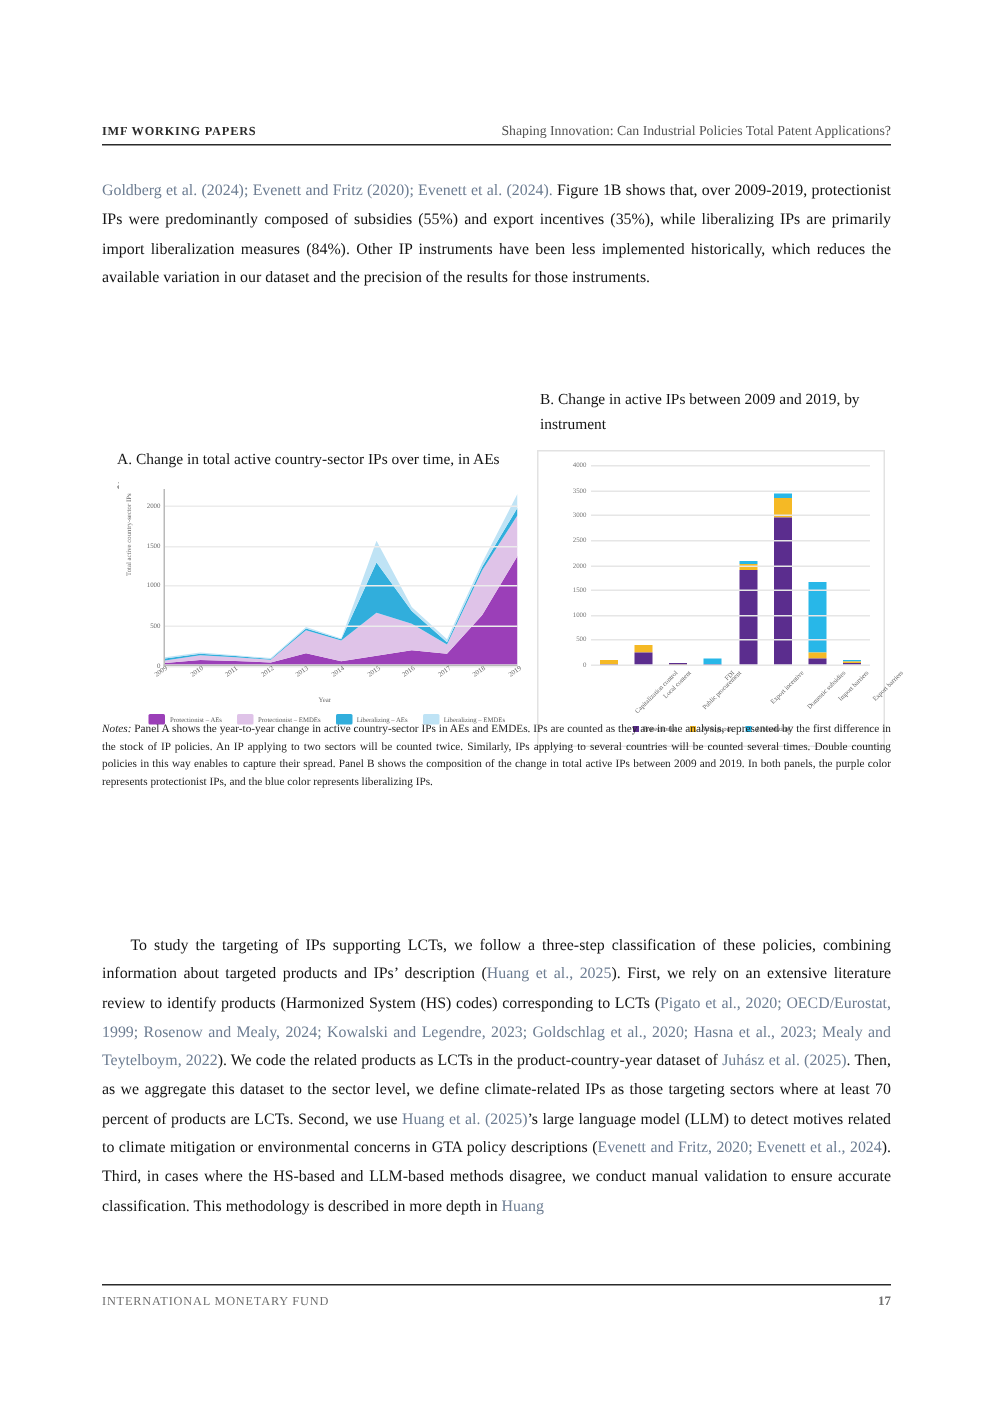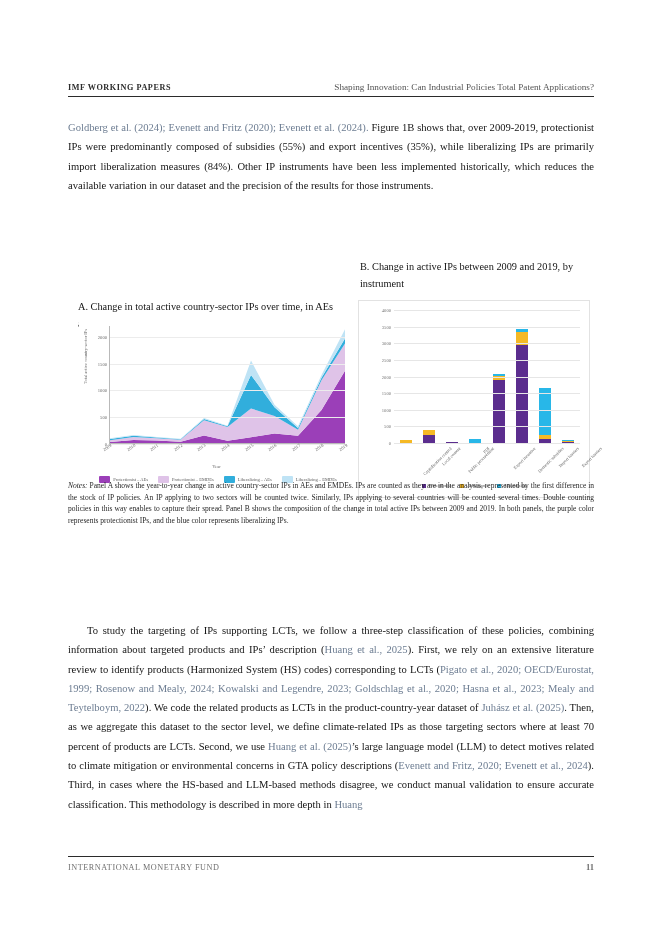--- a/index.html
+++ b/index.html
@@ -419,16 +419,16 @@
       <div class="b-xlab" style="left: 214.49px;">Export barriers</div>
     </div>
 
   <div class="notes"><span class="it">Notes:</span><span> Panel A shows the year-to-year change in active country-sector IPs in AEs and EMDEs. IPs are counted as they are in the analysis, represented by the first difference in the stock of IP policies. An IP applying to two sectors will be counted twice. Similarly, IPs applying to several countries will be counted several times. Double counting policies in this way enables to capture their spread. Panel B shows the composition of the change in total active IPs between 2009 and 2019. In both panels, the purple color represents protectionist IPs, and the blue color represents liberalizing IPs.</span></div>
 
   <div class="para para-2"><span>To study the targeting of IPs supporting LCTs, we follow a three-step classification of these policies, combining information about targeted products and IPs’ description (</span><span class="cite">Huang et al., 2025</span><span>). First, we rely on an extensive literature review to identify products (Harmonized System (HS) codes) corresponding to LCTs (</span><span class="cite">Pigato et al., 2020; OECD/Eurostat, 1999; Rosenow and Mealy, 2024; Kowalski and Legendre, 2023; Goldschlag et al., 2020; Hasna et al., 2023; Mealy and Teytelboym, 2022</span><span>). We code the related products as LCTs in the product-country-year dataset of </span><span class="cite">Juhász et al. (2025)</span><span>. Then, as we aggregate this dataset to the sector level, we define climate-related IPs as those targeting sectors where at least 70 percent of products are LCTs. Second, we use </span><span class="cite">Huang et al. (2025)</span><span>’s large language model (LLM) to detect motives related to climate mitigation or environmental concerns in GTA policy descriptions (</span><span class="cite">Evenett and Fritz, 2020; Evenett et al., 2024</span><span>). Third, in cases where the HS-based and LLM-based methods disagree, we conduct manual validation to ensure accurate classification. This methodology is described in more depth in </span><span class="cite">Huang</span></div>
 
   <div class="rule-bot"></div>
   <div class="footer">
     <span class="footer-left">INTERNATIONAL MONETARY FUND</span>
-    <span class="footer-right">11</span>
+    <span class="footer-right">17</span>
   </div>
 
 </div>
 
 </body></html>

